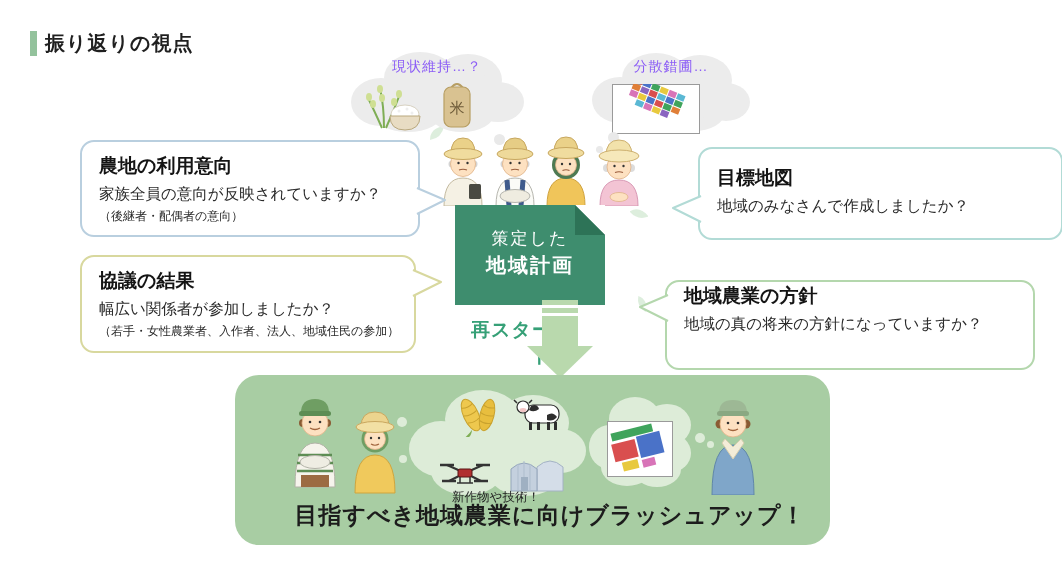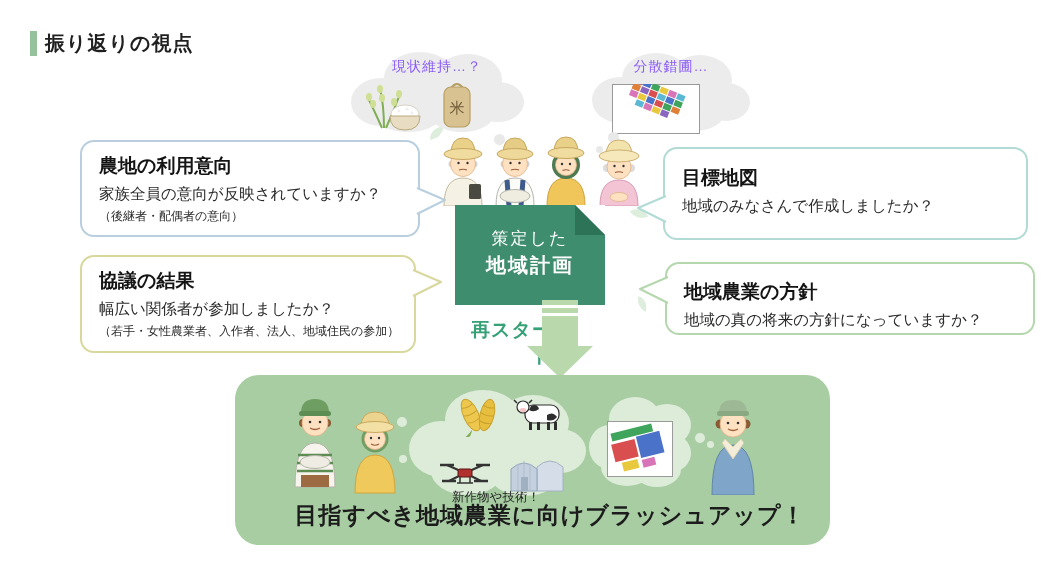--- a/index.html
+++ b/index.html
@@ -235,29 +235,29 @@
 
   <div class="bubble" style="left:80px;top:255px;width:336px;height:98px;border-color:#d8d89e;">
     <div class="t">協議の結果</div>
     <div class="b">幅広い関係者が参加しましたか？</div>
     <div class="n">（若手・女性農業者、入作者、法人、地域住民の参加）</div>
     <svg class="tail" style="right:-28px;top:12px;" viewBox="0 0 30 28">
       <path d="M1,1 L29,13 L1,27" fill="#ffffff" stroke="#d8d89e" stroke-width="2" stroke-linejoin="round"></path>
     </svg>
   </div>
 
-  <div class="bubble" style="left:663px;top:147px;width:365px;height:93px;border-color:#b2dbd6;padding-top:16px;">
+  <div class="bubble" style="left:698px;top:147px;width:365px;height:93px;border-color:#b2dbd6;padding-top:16px;">
     <div class="t">目標地図</div>
     <div class="b">地域のみなさんで作成しましたか？</div>
     <svg class="tail" style="left:-28px;top:46px;" viewBox="0 0 30 28">
       <path d="M29,1 L1,13 L29,27" fill="#ffffff" stroke="#b2dbd6" stroke-width="2" stroke-linejoin="round"></path>
     </svg>
   </div>
 
-  <div class="bubble" style="left:665px;top:262px;width:370px;height:73px;border-color:#b4d7ad;padding-top:15px;">
+  <div class="bubble" style="left:665px;top:280px;width:370px;height:90px;border-color:#b4d7ad;padding-top:1px;">
     <div class="t">地域農業の方針</div>
     <div class="b">地域の真の将来の方針になっていますか？</div>
     <svg class="tail" style="left:-28px;top:12px;" viewBox="0 0 30 28">
       <path d="M29,1 L1,13 L29,27" fill="#ffffff" stroke="#b4d7ad" stroke-width="2" stroke-linejoin="round"></path>
     </svg>
   </div>
 
   <div class="abs restart-label">再スタート</div>
   <svg class="abs" style="left:527px;top:300px;" width="66" height="78" viewBox="0 0 66 78">
     <g fill="#b9d9ad">

